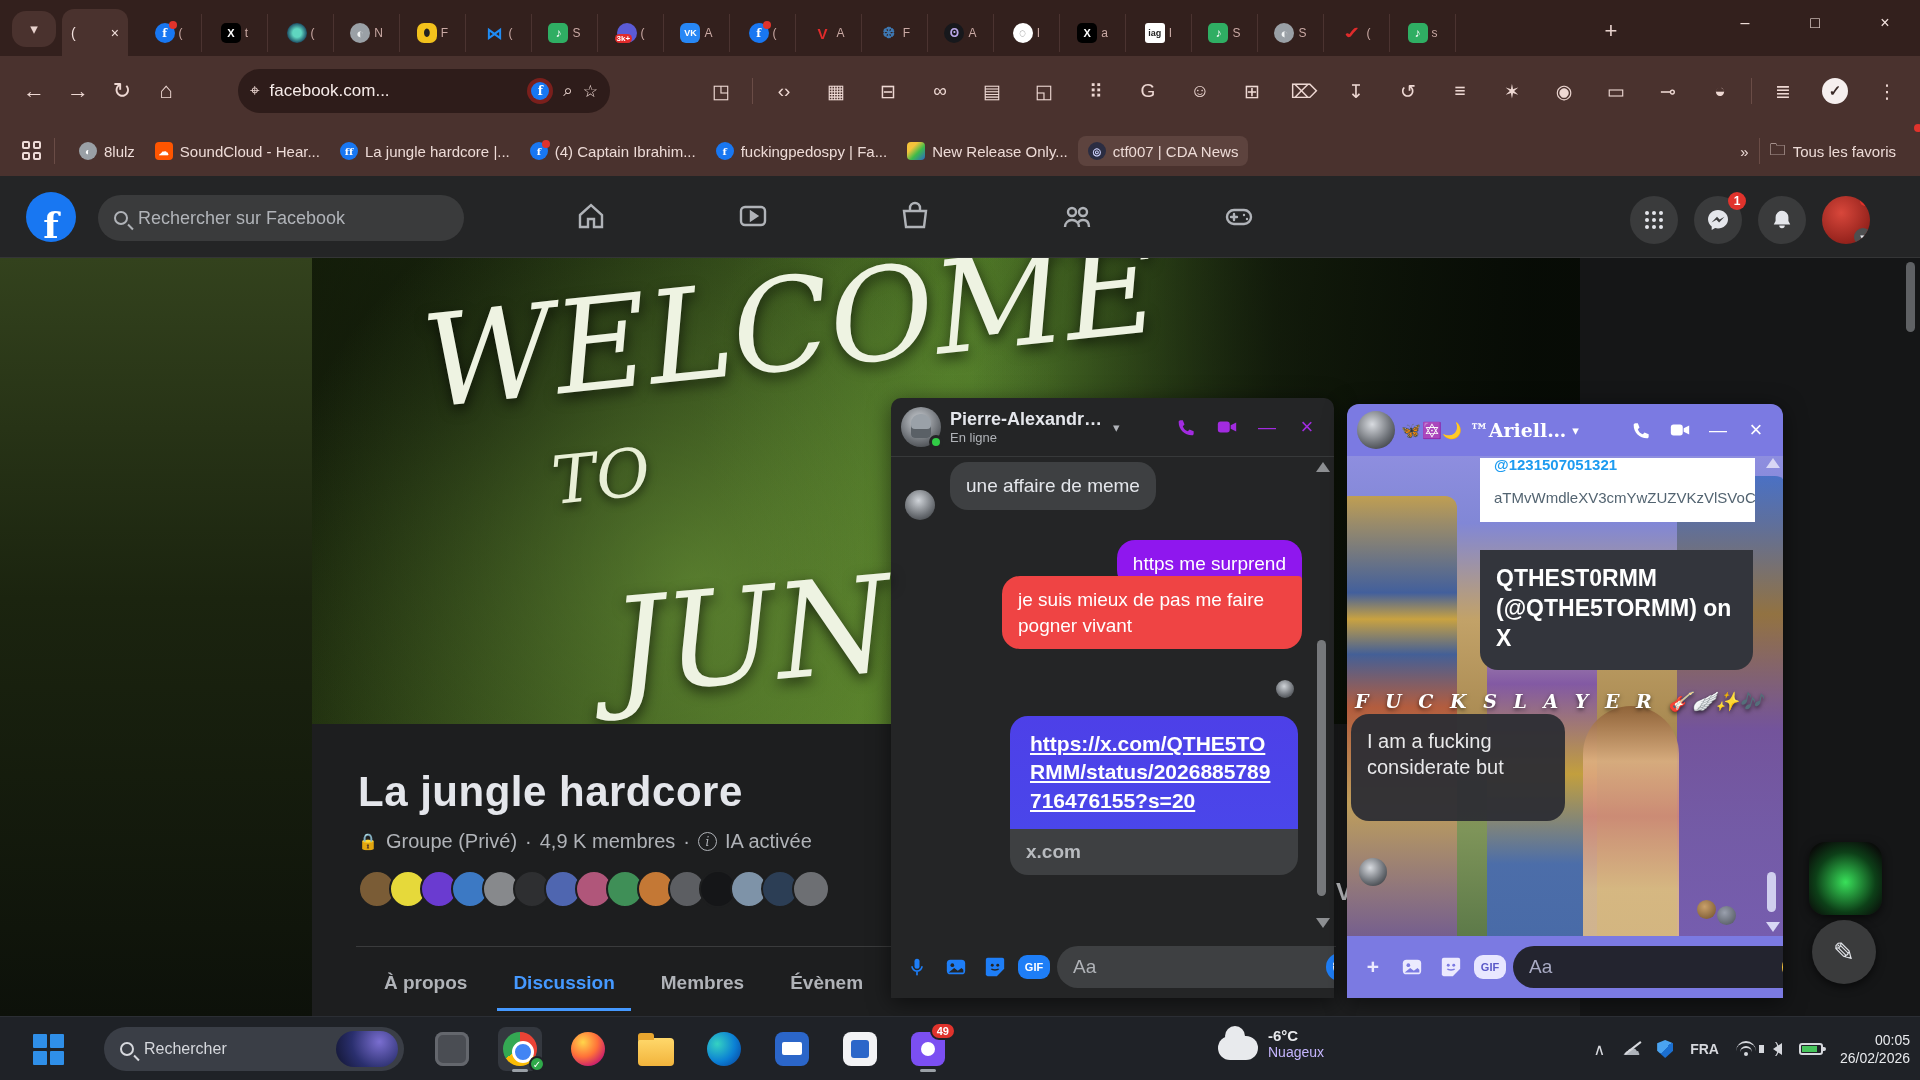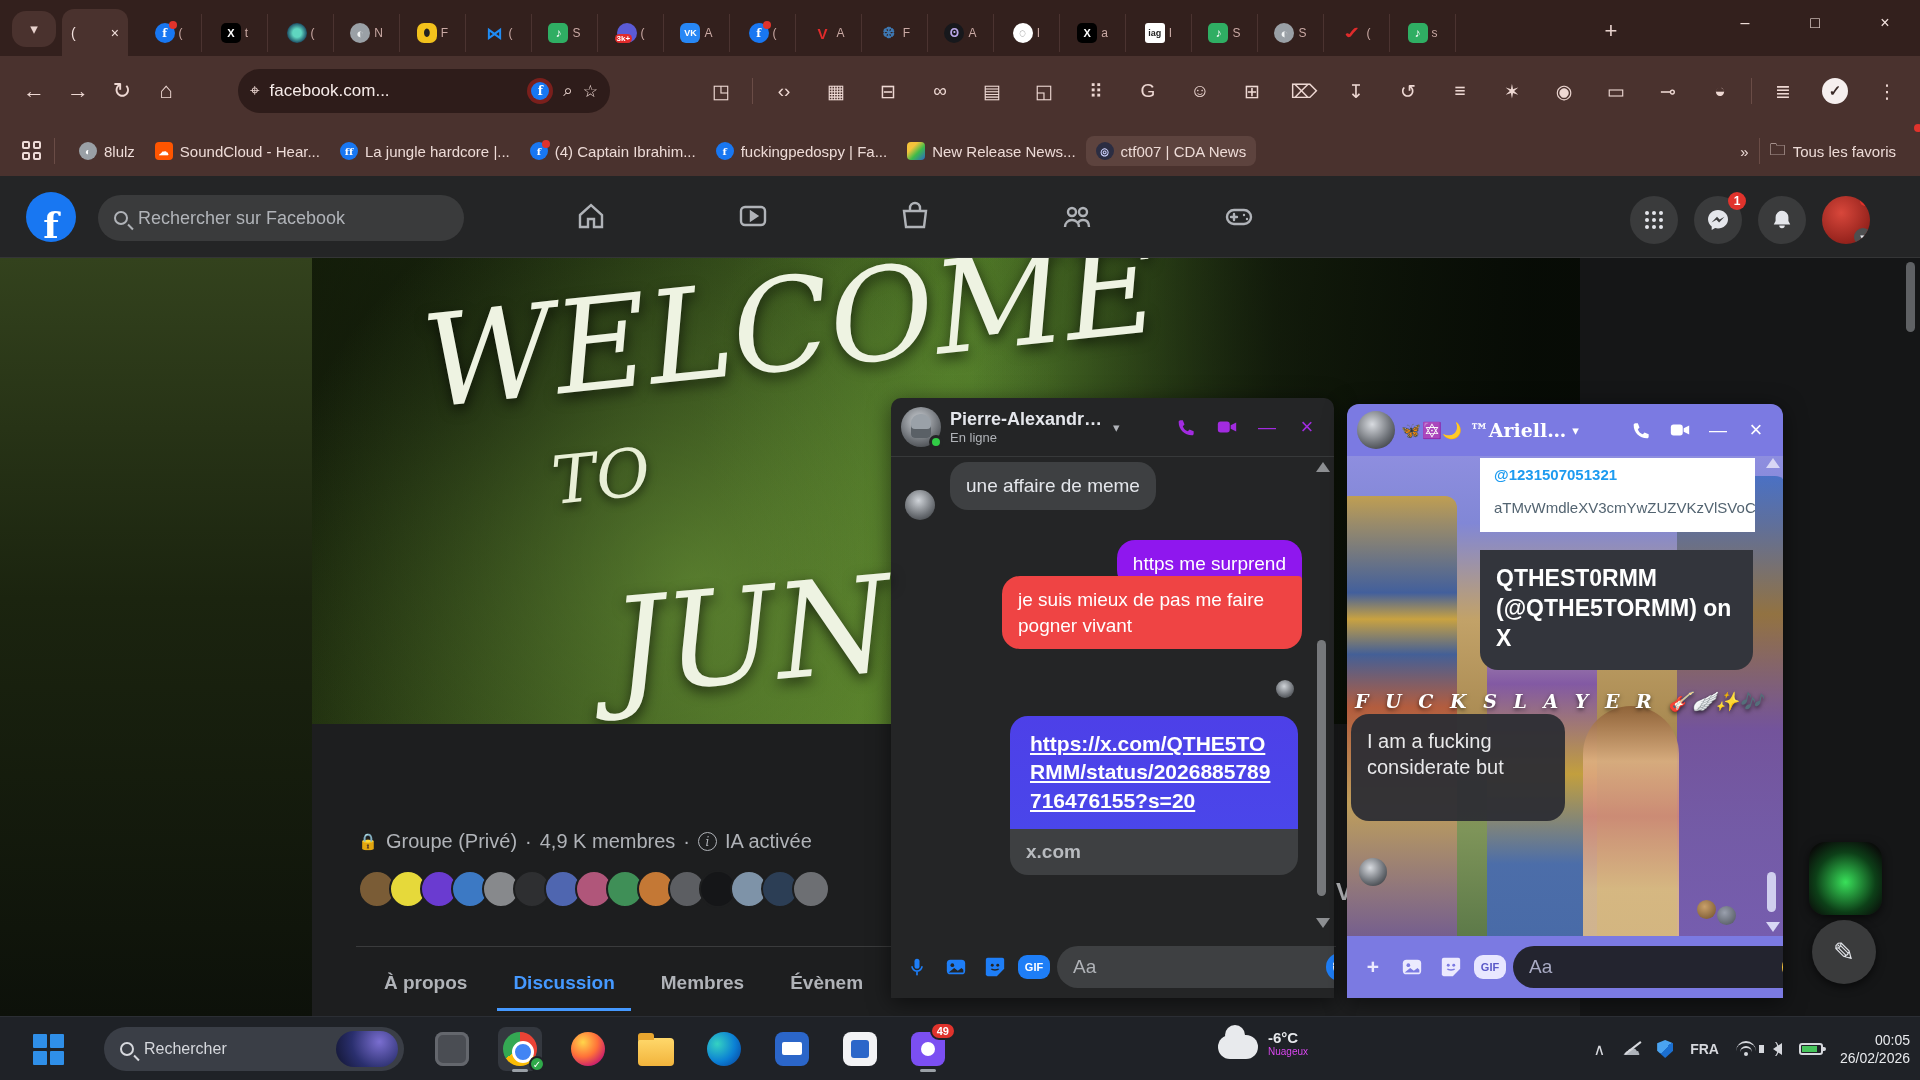--- a/index.html
+++ b/index.html
@@ -161,21 +161,21 @@
   .c2emo{font-size:16px;letter-spacing:1px}
   .c2name{color:#fff;font-size:19px;font-weight:bold;font-family:"DejaVu Serif",serif}
   .c2acts{margin-left:auto;display:flex;align-items:center;gap:4px;color:#fff}
   .c2body{position:absolute;left:0;top:52px;width:436px;height:480px;overflow:hidden;
     background:linear-gradient(180deg,#8e8edf 0%,#8187d6 14%,#c2a268 34%,#a98a52 56%,#7e9459 78%,#5d7a49 100%)}
   .fig{position:absolute;border-radius:12px 12px 0 0;opacity:.85}
   .fig1{left:-10px;top:40px;width:120px;height:440px;background:linear-gradient(180deg,#caa23a,#2f55a0 22%,#caa23a 28%,#2f55a0 36%,#b4543a 48%,#c8a05c 70%,#7a5a9a 100%)}
   .fig2{left:140px;top:120px;width:110px;height:360px;background:linear-gradient(180deg,#e8e2d2,#7a4fb0 30%,#caa23a 55%,#4568b8 80%)}
   .fig3{left:330px;top:20px;width:110px;height:460px;background:linear-gradient(180deg,#3f6cc0,#8a6a3a 30%,#6a4aa8 55%,#7a58c0 100%)}
   .fig4{left:236px;top:250px;width:96px;height:230px;border-radius:48px 48px 0 0;background:linear-gradient(180deg,#8a5c34,#e0b084 24%,#d88a7a 48%,#e8c08a 80%)}
-  .tweetcard{position:absolute;left:133px;top:2px;width:275px;background:#fff;border-radius:0 0 0 0;padding:14px 14px 16px;overflow:hidden}
+  .tweetcard{position:absolute;left:133px;top:2px;width:275px;background:#fff;border-radius:0 0 0 0;padding:4px 14px 16px;overflow:hidden}
   .tweetlink{color:#1d9bf0;font-size:15px;font-weight:bold;display:block;margin-top:-6px;text-decoration:none;white-space:nowrap}
   .tweetcode{color:#536471;font-size:15px;margin-top:16px;white-space:nowrap}
   .tweetref{position:absolute;left:133px;top:94px;width:273px;background:#33353c;color:#fff;font-size:23px;font-weight:bold;
     line-height:1.3;padding:14px 16px 16px;border-radius:0 0 18px 18px}
   .overlaytxt{position:absolute;left:8px;top:234px;color:#fff;font-family:"DejaVu Serif",serif;font-style:italic;
     font-weight:bold;font-size:19px;letter-spacing:5px;text-shadow:0 2px 4px rgba(0,0,0,.6);white-space:nowrap}
   .c2bub{position:absolute;left:4px;top:258px;width:214px;background:rgba(44,45,52,.95);border-radius:18px;
     color:#e8e8ea;font-size:20px;line-height:1.32;padding:14px 16px}
   .c2bub .gap{height:26px}
   .c2smallav{position:absolute;left:12px;top:402px;width:28px;height:28px;border-radius:50%;background:radial-gradient(circle at 40% 35%,#d8dbe0,#6f7379 55%,#23262a)}
@@ -220,21 +220,21 @@
   .ic-mail::after{content:"";position:absolute;left:7px;top:10px;width:20px;height:13px;background:#fff;border-radius:2px}
   .ic-store{width:34px;height:34px;border-radius:8px;background:#f2f3f5;position:relative}
   .ic-store::after{content:"";position:absolute;left:8px;top:8px;width:18px;height:18px;background:#2b66c9;border-radius:3px}
   .ic-purple{width:34px;height:34px;border-radius:8px;background:#7b4ff2;position:relative}
   .ic-purple::after{content:"";position:absolute;left:10px;top:10px;width:14px;height:14px;border-radius:50%;background:#fff}
   .b49{position:absolute;right:-6px;top:-5px;background:#e0332c;color:#fff;font-size:11px;font-weight:bold;border-radius:9px;padding:1px 5px;border:2px solid #1f2227}
   .weather{position:absolute;left:1218px;top:10px;display:flex;align-items:center;gap:10px}
   .wcloud{width:40px;height:24px;border-radius:12px;background:#e8eaed;position:relative;margin-top:8px}
   .wcloud::before{content:"";position:absolute;left:7px;top:-10px;width:20px;height:20px;border-radius:50%;background:#e8eaed}
   .wtxt .t1{color:#e8eaed;font-size:15px;font-weight:bold}
-  .wtxt .t2{color:#d946ef;font-size:10px}
+  .wtxt .t2{color:#c4b5fd;font-size:14px}
   .tray{position:absolute;right:10px;top:0;height:64px;display:flex;align-items:center;gap:17px;color:#d6d8dd}
   .trayico{font-size:16px;display:flex;align-items:center;justify-content:center}
   .cloudoff{position:relative;font-size:18px;color:#aeb3ba}
   .cloudoff::after{content:"";position:absolute;left:1px;top:9px;width:20px;height:2px;background:#d6d8dd;transform:rotate(-38deg)}
   .shield{width:16px;height:18px;background:linear-gradient(135deg,#4aa3f0 50%,#1b6fd0 50%);clip-path:polygon(50% 0,100% 18%,100% 60%,50% 100%,0 60%,0 18%)}
   .wifi{position:relative;width:20px;height:16px}
   .wifi i{position:absolute;border:2px solid #d6d8dd;border-bottom:none;border-left:none;border-right:none;border-radius:50%}
   .wifi .a1{left:0;top:0;width:20px;height:20px}
   .wifi .a2{left:4px;top:5px;width:12px;height:12px}
   .wifi .a3{left:8px;top:11px;width:4px;height:4px;background:#d6d8dd;border:none;border-radius:50%}
@@ -417,21 +417,21 @@
     <div class="bmk">
       <span class="bi fv-dot" style="background:#1877f2;border-radius:50%;font-family:'DejaVu Serif',serif;position:relative">f</span>
       <span>(4) Captain Ibrahim...</span>
       </div>
     <div class="bmk">
       <span class="bi" style="background:#1877f2;border-radius:50%;font-family:'DejaVu Serif',serif">f</span>
       <span>fuckingpedospy | Fa...</span>
       </div>
     <div class="bmk">
       <span class="bi" style="background:linear-gradient(135deg,#f5c33b 30%,#3dbb4a 60%,#2b66c9)"></span>
-      <span>New Release News...</span>
+      <span>New Release Only...</span>
       </div>
     <div class="bmk bmk-hl">
       <span class="bi" style="background:#2b2d42;border-radius:50%;color:#cfd4ff">◎</span>
       <span>ctf007 | CDA News</span>
       </div>
     <div class="bmk" style="margin-left:auto">
         <span>»</span>
       </div>
     <div class="vdiv"></div>
     <div class="bmk" style="margin-right:14px">
@@ -510,20 +510,21 @@
   </div>
 
   <div class="content">
     <div class="leftstrip"></div>
     <div class="rightdark"></div>
     <div class="cover">
       <div class="w1">WELCOME</div>
       <div class="w2">TO</div>
       <div class="w3">JUN</div>
     </div>
+    <div class="gtitle">La jungle hardcore</div>
     <div class="gmeta">
       <span class="lockico">🔒</span>
       <span>Groupe (Privé)</span>
       <span>·</span>
       <span>4,9 K membres</span>
       <span>·</span>
       <span class="infodot">i</span>
       <span>IA activée</span>
     </div>
     <div class="avrow">

